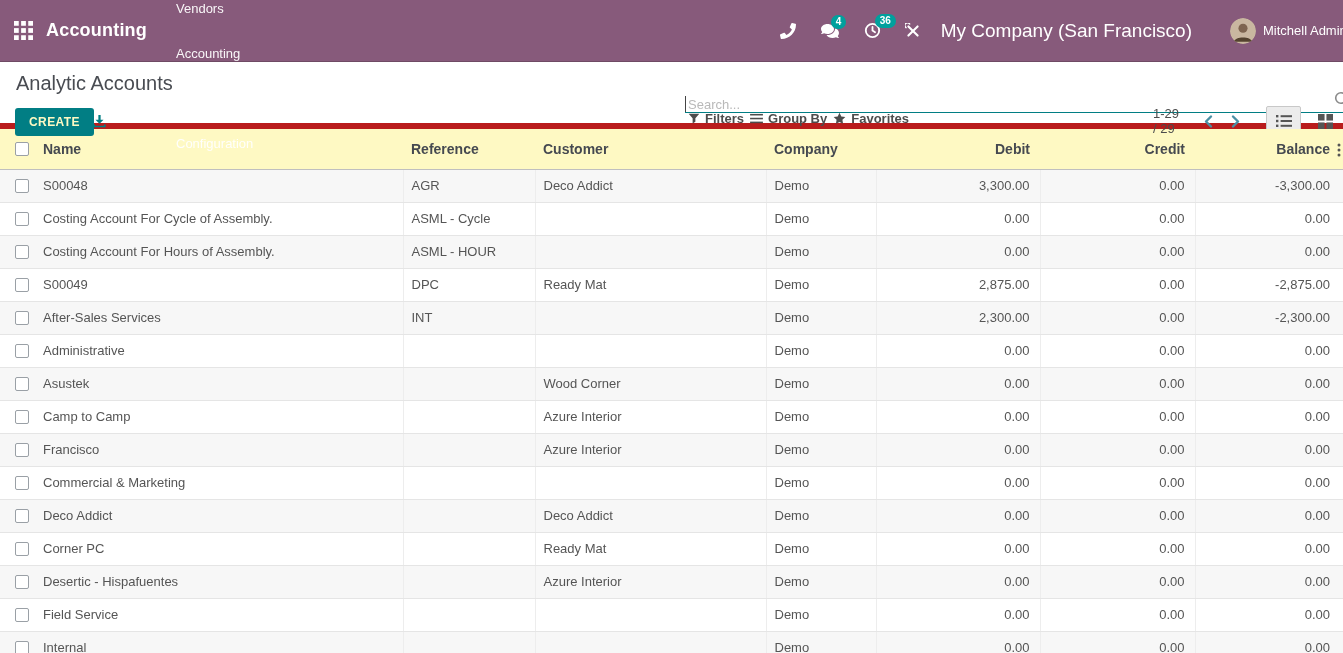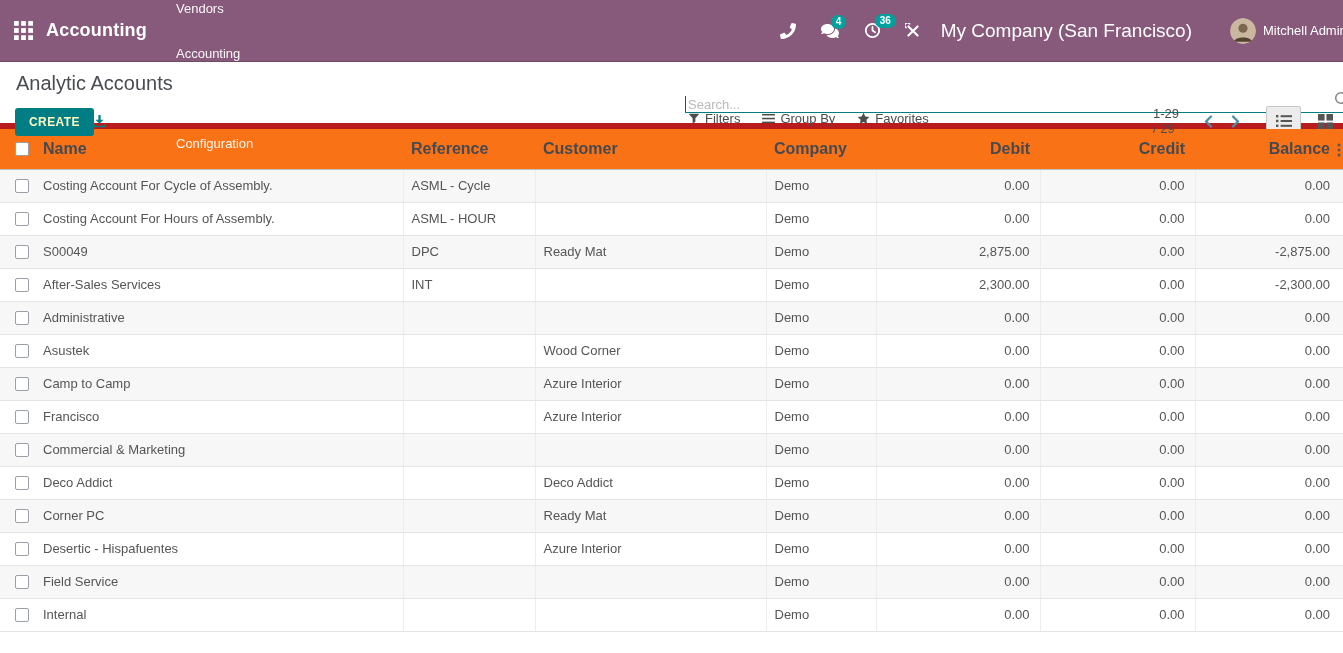--- a/index.html
+++ b/index.html
@@ -27,34 +27,34 @@
   .page-title { position:absolute; left:16px; top:10px; font-size:20px; color:#494c52; }
   .searchbox { position:absolute; left:685px; right:0; top:8px; height:26px;
     border-bottom:1px solid #017e84; display:flex; align-items:flex-end;margin-top:17px; }
   .caret { width:1px; height:16px; background:#444; }
   .search-placeholder { font-size:13px; color:#b9b9b9; margin-left:2px; }
   .search-glass { position:absolute; right:-8px; top:4px; }
   .btn-create { position:absolute; left:15px; top:46px; background:#017e84; color:#fef9c3;
     border:none; font-size:12px; font-weight:bold; letter-spacing:.4px; padding:7px 14px;
     border-radius:3px; cursor:pointer; font-family:inherit; }
   .export-btn { position:absolute; left:92px; top:52px; cursor:pointer; }
-  .filter-bar { position:absolute; left:688px; top:49px; display:flex; align-items:center; gap:22px; }
+  .filter-bar { position:absolute; left:688px; top:49px; display:flex; align-items:center; gap:6px;font-weight:bold; }
   .filter-item { display:flex; align-items:center; gap:5px; font-size:13px; color:#4c4c4c; cursor:pointer; }
   .pager-area { position:absolute; left:1153px; top:44px; display:flex; align-items:center; }
   .pager-text { font-size:13px; color:#4c4c4c; }
   .chev { margin-left:16px; cursor:pointer; display:inline-flex; }
   .view-switch { display:flex; align-items:center; margin-left:24px; }
   .vs-btn { width:35px; height:30px; display:flex; align-items:center; justify-content:center; cursor:pointer; }
   .vs-btn.active { background:#ececec; border:1px solid #c8c8c8; border-radius:2px; }
   .vs-btn + .vs-btn { margin-left:7px; }
 
   
   table { width:1343px; table-layout:fixed; border-collapse:collapse; }
-  th { height:40px; font-size:16px; font-weight:bold; color:#454950; text-align:left;
-    padding:0 8px; border-bottom:1px solid #bfbfbf; background:#f97316; }
+  th { height:40px; font-size:14px; font-weight:bold; color:#454950; text-align:left;
+    padding:0 8px; border-bottom:1px solid #bfbfbf; background:#fef9c3; }
   th.num, td.num { text-align:right; padding-right:10px; }
   th.balance-th { position:relative; padding-right:13px; }
   td.balance { padding-right:13px; }
   td { height:33px; font-size:13px; color:#555; padding:0 8px; border-bottom:1px solid #e5e5e5;
     overflow:hidden; white-space:nowrap; }
   tbody tr:nth-child(odd) { background:#f7f7f7; }
   tbody tr { cursor:pointer; }
   td:nth-child(n+3), th:nth-child(n+3) { border-left:1px solid #ededed; }
   th:nth-child(2), th:nth-child(1), td:nth-child(1), td:nth-child(2) { border-left:none; }
   th { border-left:none !important; }
@@ -249,20 +249,32 @@
                 <circle cx="2" cy="2" r="1.5"></circle>
                 <circle cx="2" cy="7" r="1.5"></circle>
                 <circle cx="2" cy="12" r="1.5"></circle>
               </g>
             </svg>
         </span>
       </th>
     </tr>
   </thead>
   <tbody>
+  <tr>
+    <td class="cb-cell">
+      <div class="cb"></div>
+    </td>
+    <td class="name-cell">S00048</td>
+    <td>AGR</td>
+    <td>Deco Addict</td>
+    <td>Demo</td>
+    <td class="num">3,300.00</td>
+    <td class="num">0.00</td>
+    <td class="num balance">-3,300.00</td>
+  </tr>
 
   <tr>
     <td class="cb-cell">
       <div class="cb"></div>
     </td>
     <td class="name-cell">Costing Account For Cycle of Assembly.</td>
     <td>ASML - Cycle</td>
     <td></td>
     <td>Demo</td>
     <td class="num">0.00</td>

